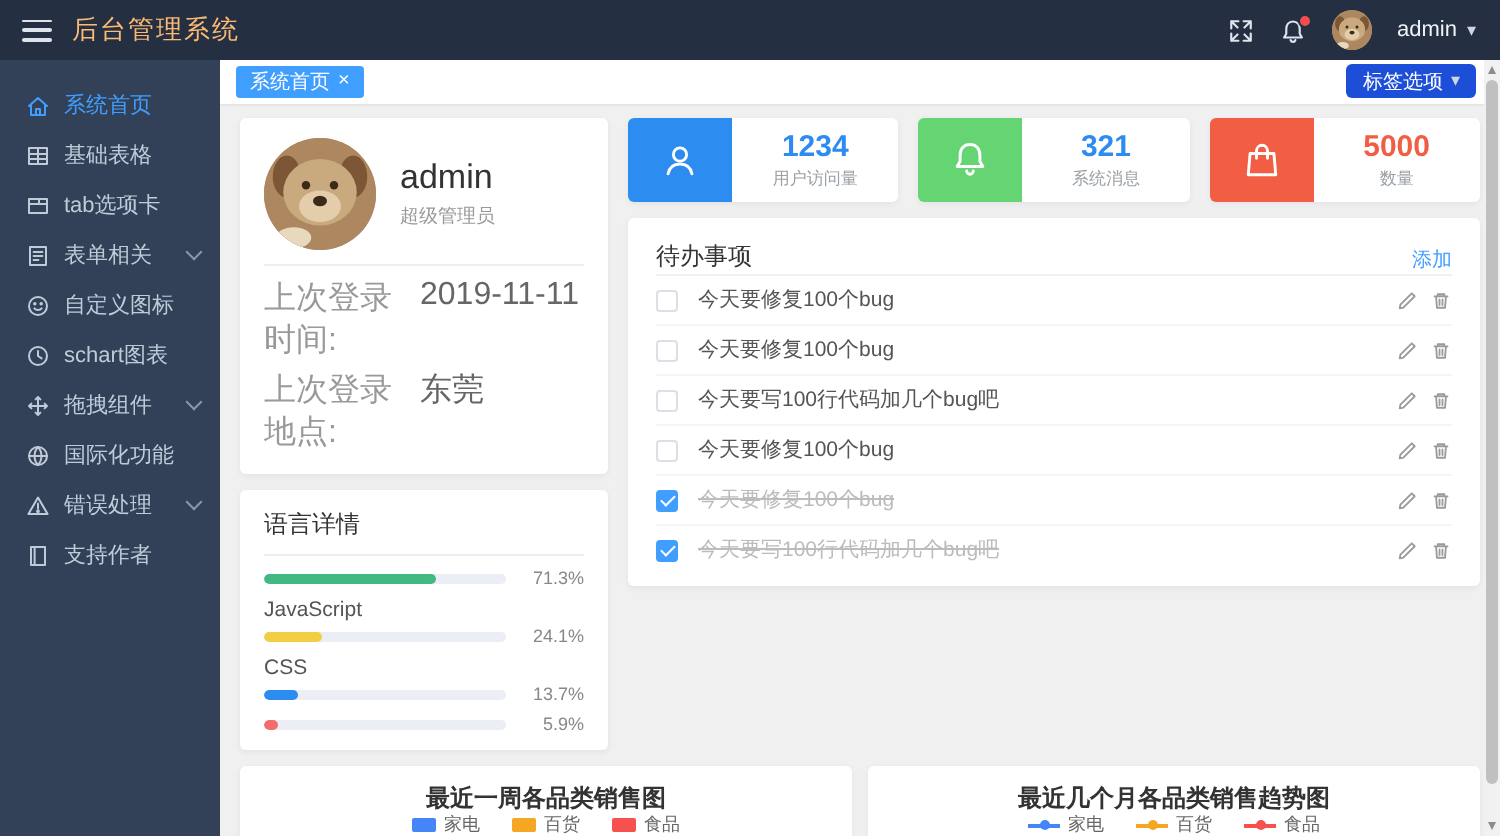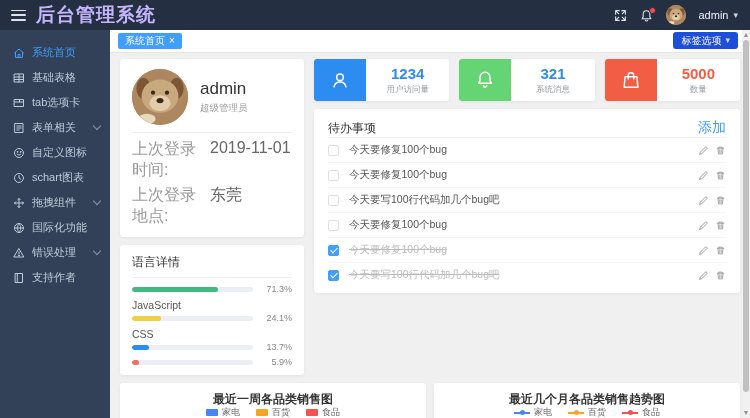--- a/index.html
+++ b/index.html
@@ -4,21 +4,21 @@
 <style>
   html,body{margin:0;padding:0}
   body{width:750px;height:418px;overflow:hidden;position:relative;background:#f0f0f0;
        font-family:"Liberation Sans","DejaVu Sans",sans-serif;-webkit-font-smoothing:antialiased}
   
   .hdr{position:absolute;left:0;top:0;width:750px;height:30px;background:#242f42;display:flex;
        align-items:center;justify-content:space-between;z-index:5}
   .hdr-left{display:flex;align-items:center;gap:10px;padding-left:11px}
   .burger{width:15px;height:11px;display:flex;flex-direction:column;justify-content:space-between;cursor:pointer}
   .burger i{display:block;height:1.6px;background:#dfe4ec;border-radius:1px}
-  .hdr-title{color:#c4b5fd;font-size:19px;font-weight:bold;letter-spacing:1px}
+  .hdr-title{color:#fdba74;font-size:13px;font-weight:normal;letter-spacing:1px}
   .hdr-right{display:flex;align-items:center;gap:13px;padding-right:12px;color:#e8ecf2}
   .h-icon{width:13px;height:13px;position:relative;cursor:pointer;color:#dfe4ec}
   .h-icon svg{width:13px;height:13px;display:block}
   .badge{position:absolute;top:-2px;right:-3px;width:5px;height:5px;border-radius:50%;background:#f34d4d;border:1px solid #242f42}
   .hdr-user{display:flex;align-items:center;gap:5px;cursor:pointer}
   .avatar-sm{width:20px;height:20px;border-radius:50%;overflow:hidden;background:#b98d63}
   .avatar-sm svg{width:100%;height:100%;display:block}
   .hdr-name{color:#f0f3f8;font-size:11px}
   .caret{color:#cfd6e0;font-size:9px;line-height:1}
   
@@ -70,21 +70,21 @@
   .stat-card{flex:1;height:42px;display:flex;overflow:hidden}
   .g-icon{width:52px;display:flex;align-items:center;justify-content:center;color:#fff}
   .g-icon svg{width:22px;height:22px}
   .g-body{flex:1;display:flex;flex-direction:column;align-items:center;justify-content:center}
   .g-num{font-size:15px;font-weight:bold}
   .g-label{font-size:8.5px;color:#9aa0a6;margin-top:2px}
   
   .todo-card{padding:6px 14px 6px}
   .todo-hdr{display:flex;align-items:flex-end;justify-content:space-between;height:22px;border-bottom:1px solid #f0f0f0}
   .todo-title{font-size:12px;color:#333}
-  .todo-add{font-size:14px;color:#409eff;cursor:pointer}
+  .todo-add{font-size:10px;color:#409eff;cursor:pointer}
   .todo-row{display:flex;align-items:center;height:24px;border-bottom:1px solid #f5f5f5;gap:10px}
   .todo-row:last-child{border-bottom:none}
   .cb{width:11px;height:11px;border:1px solid #dcdfe6;border-radius:2px;background:#fff;box-sizing:border-box;
       position:relative;cursor:pointer;flex:0 0 11px}
   .cb.checked{background:#409eff;border-color:#409eff}
   .cb.checked::after{content:'';position:absolute;left:3px;top:0.5px;width:3px;height:6px;
       border:solid #fff;border-width:0 1.4px 1.4px 0;transform:rotate(45deg)}
   .todo-text{flex:1;font-size:10.5px;color:#555;white-space:nowrap;overflow:hidden}
   .todo-row.done .todo-text{color:#bcbcbc;text-decoration:line-through}
   .todo-ops{display:flex;gap:6px;color:#9a9a9a}
@@ -289,21 +289,21 @@
                 </svg>
               </span>
             <div>
               <div class="p-name">admin</div>
               <div class="p-role">超级管理员</div>
             </div>
           </div>
           <div class="divider"></div>
           <div class="p-row">
             <span class="p-label">上次登录时间:</span>
-            <span class="p-value">2019-11-01</span>
+            <span class="p-value">2019-11-11</span>
           </div>
           <div class="p-row">
             <span class="p-label">上次登录地点:</span>
             <span class="p-value">东莞</span>
           </div>
         </div>
 
         <div class="card lang-card">
           <div class="lang-title">语言详情</div>
           <div class="divider"></div>

